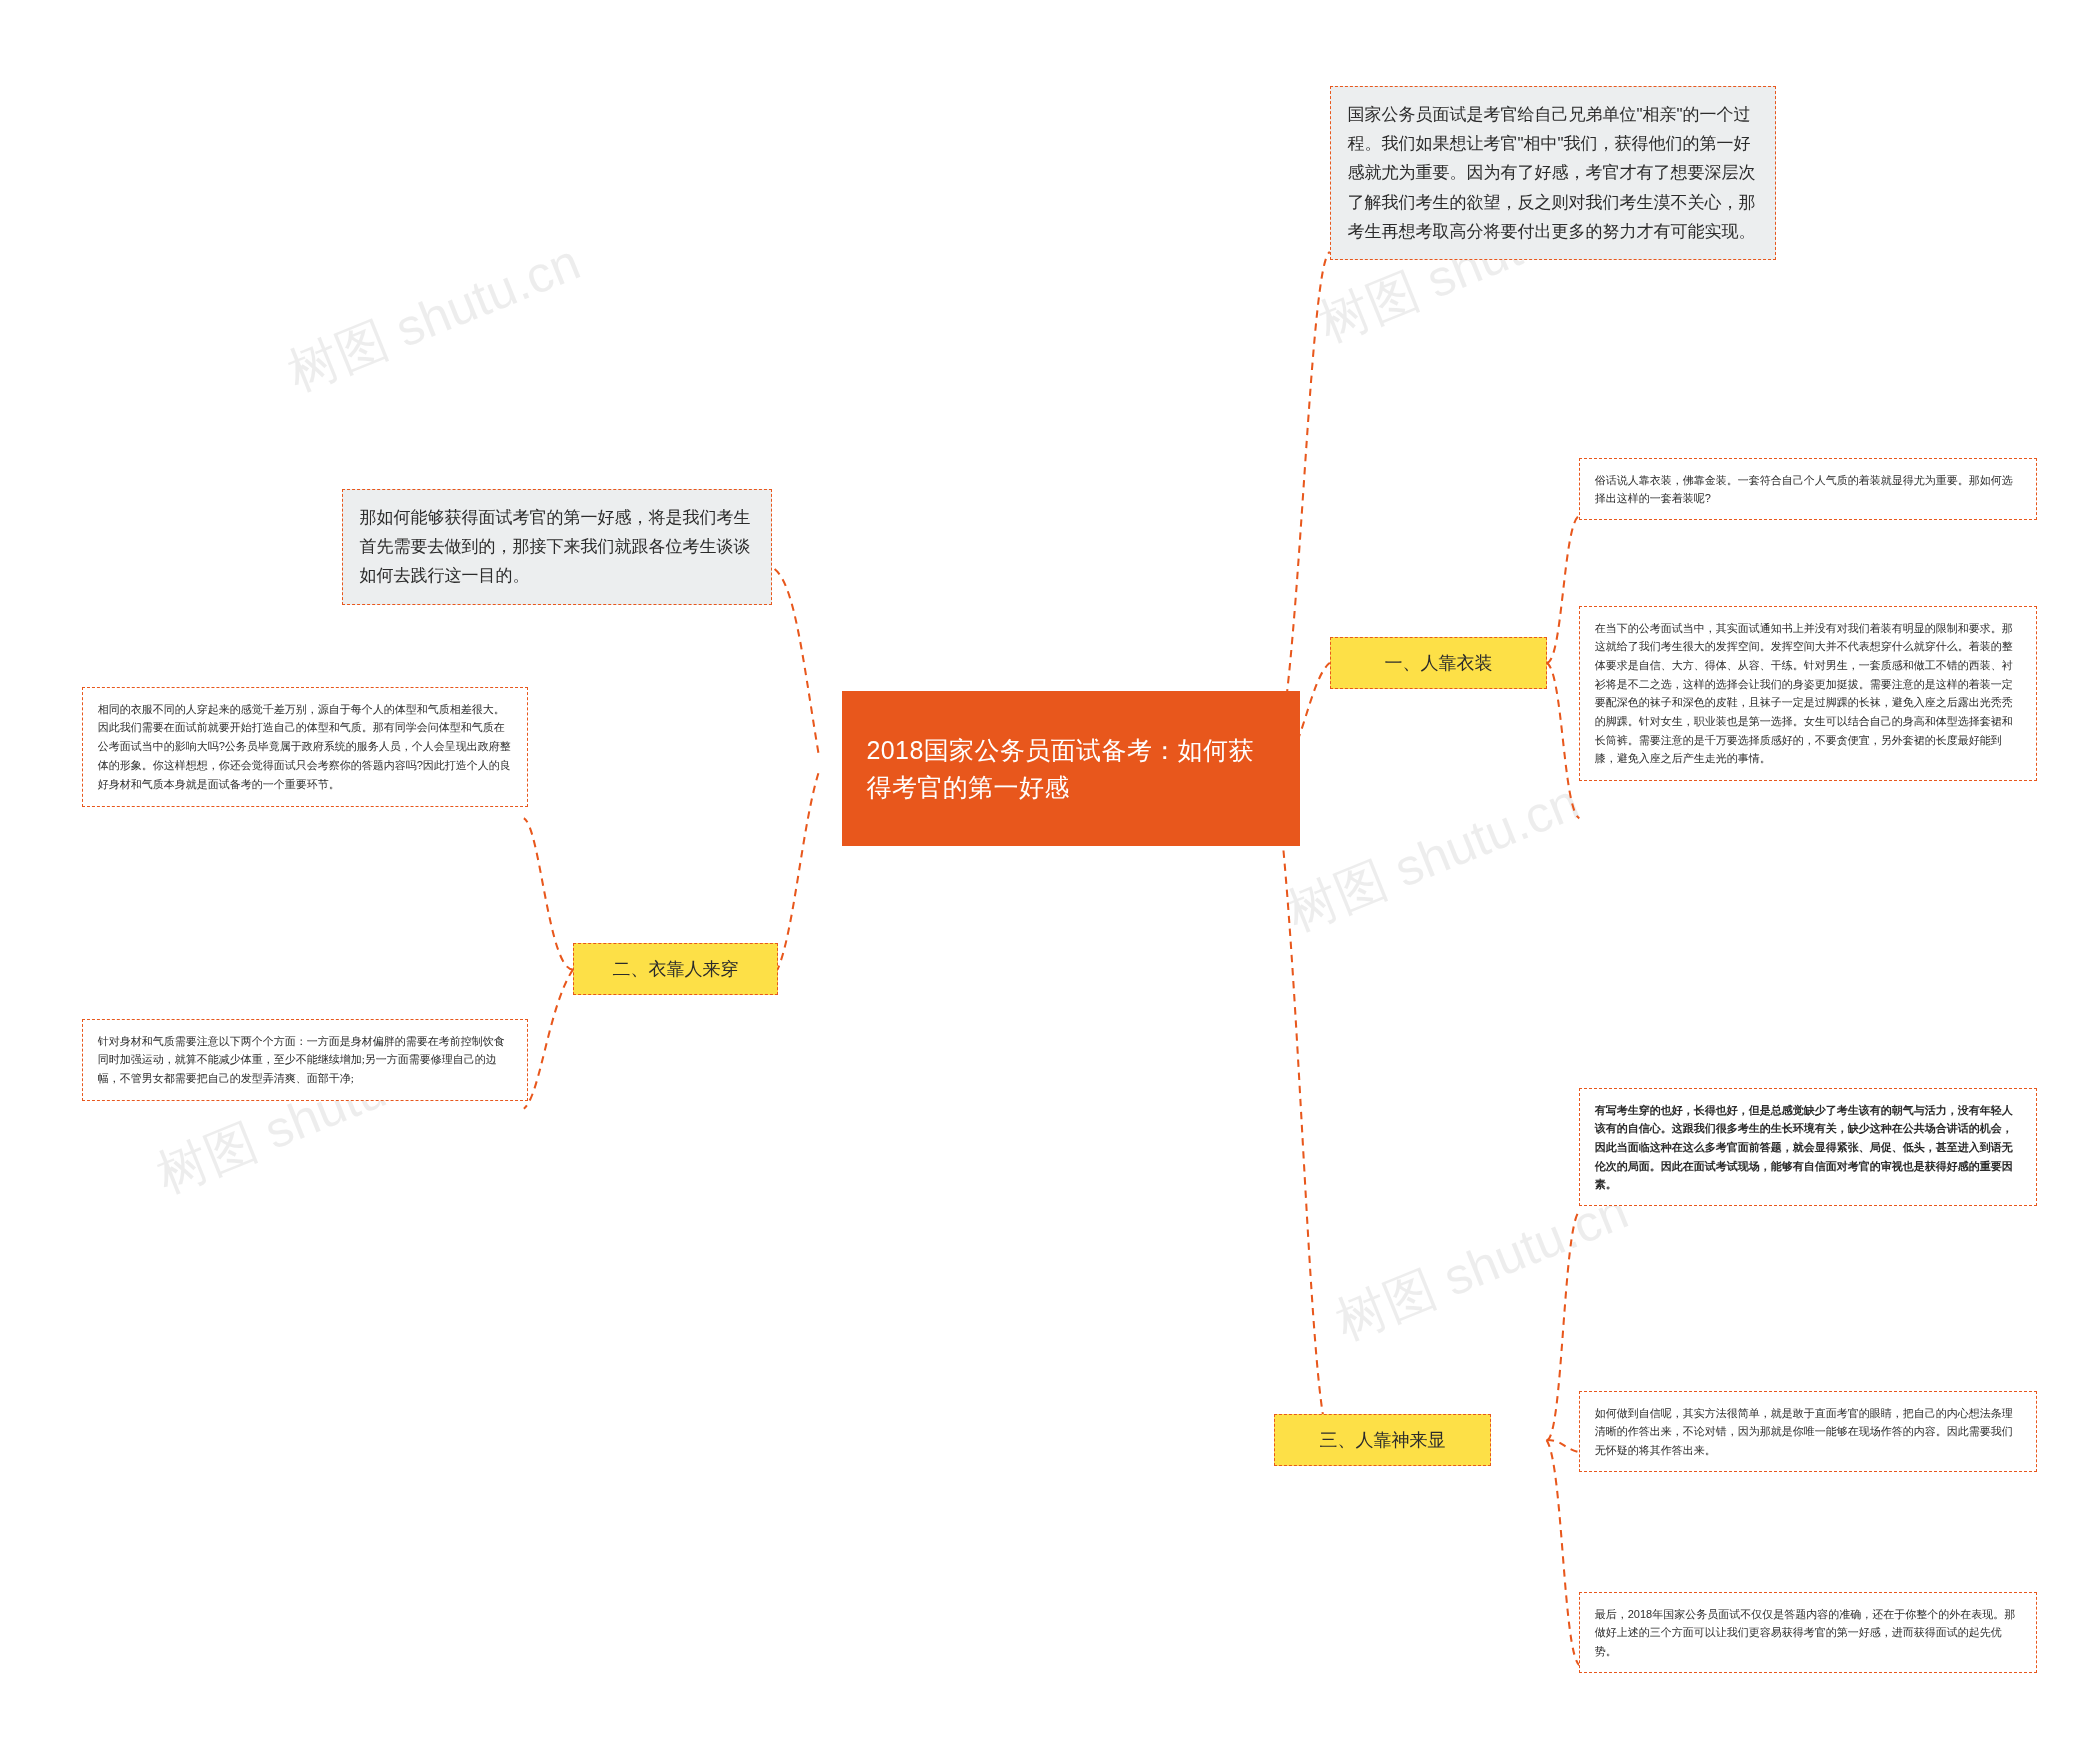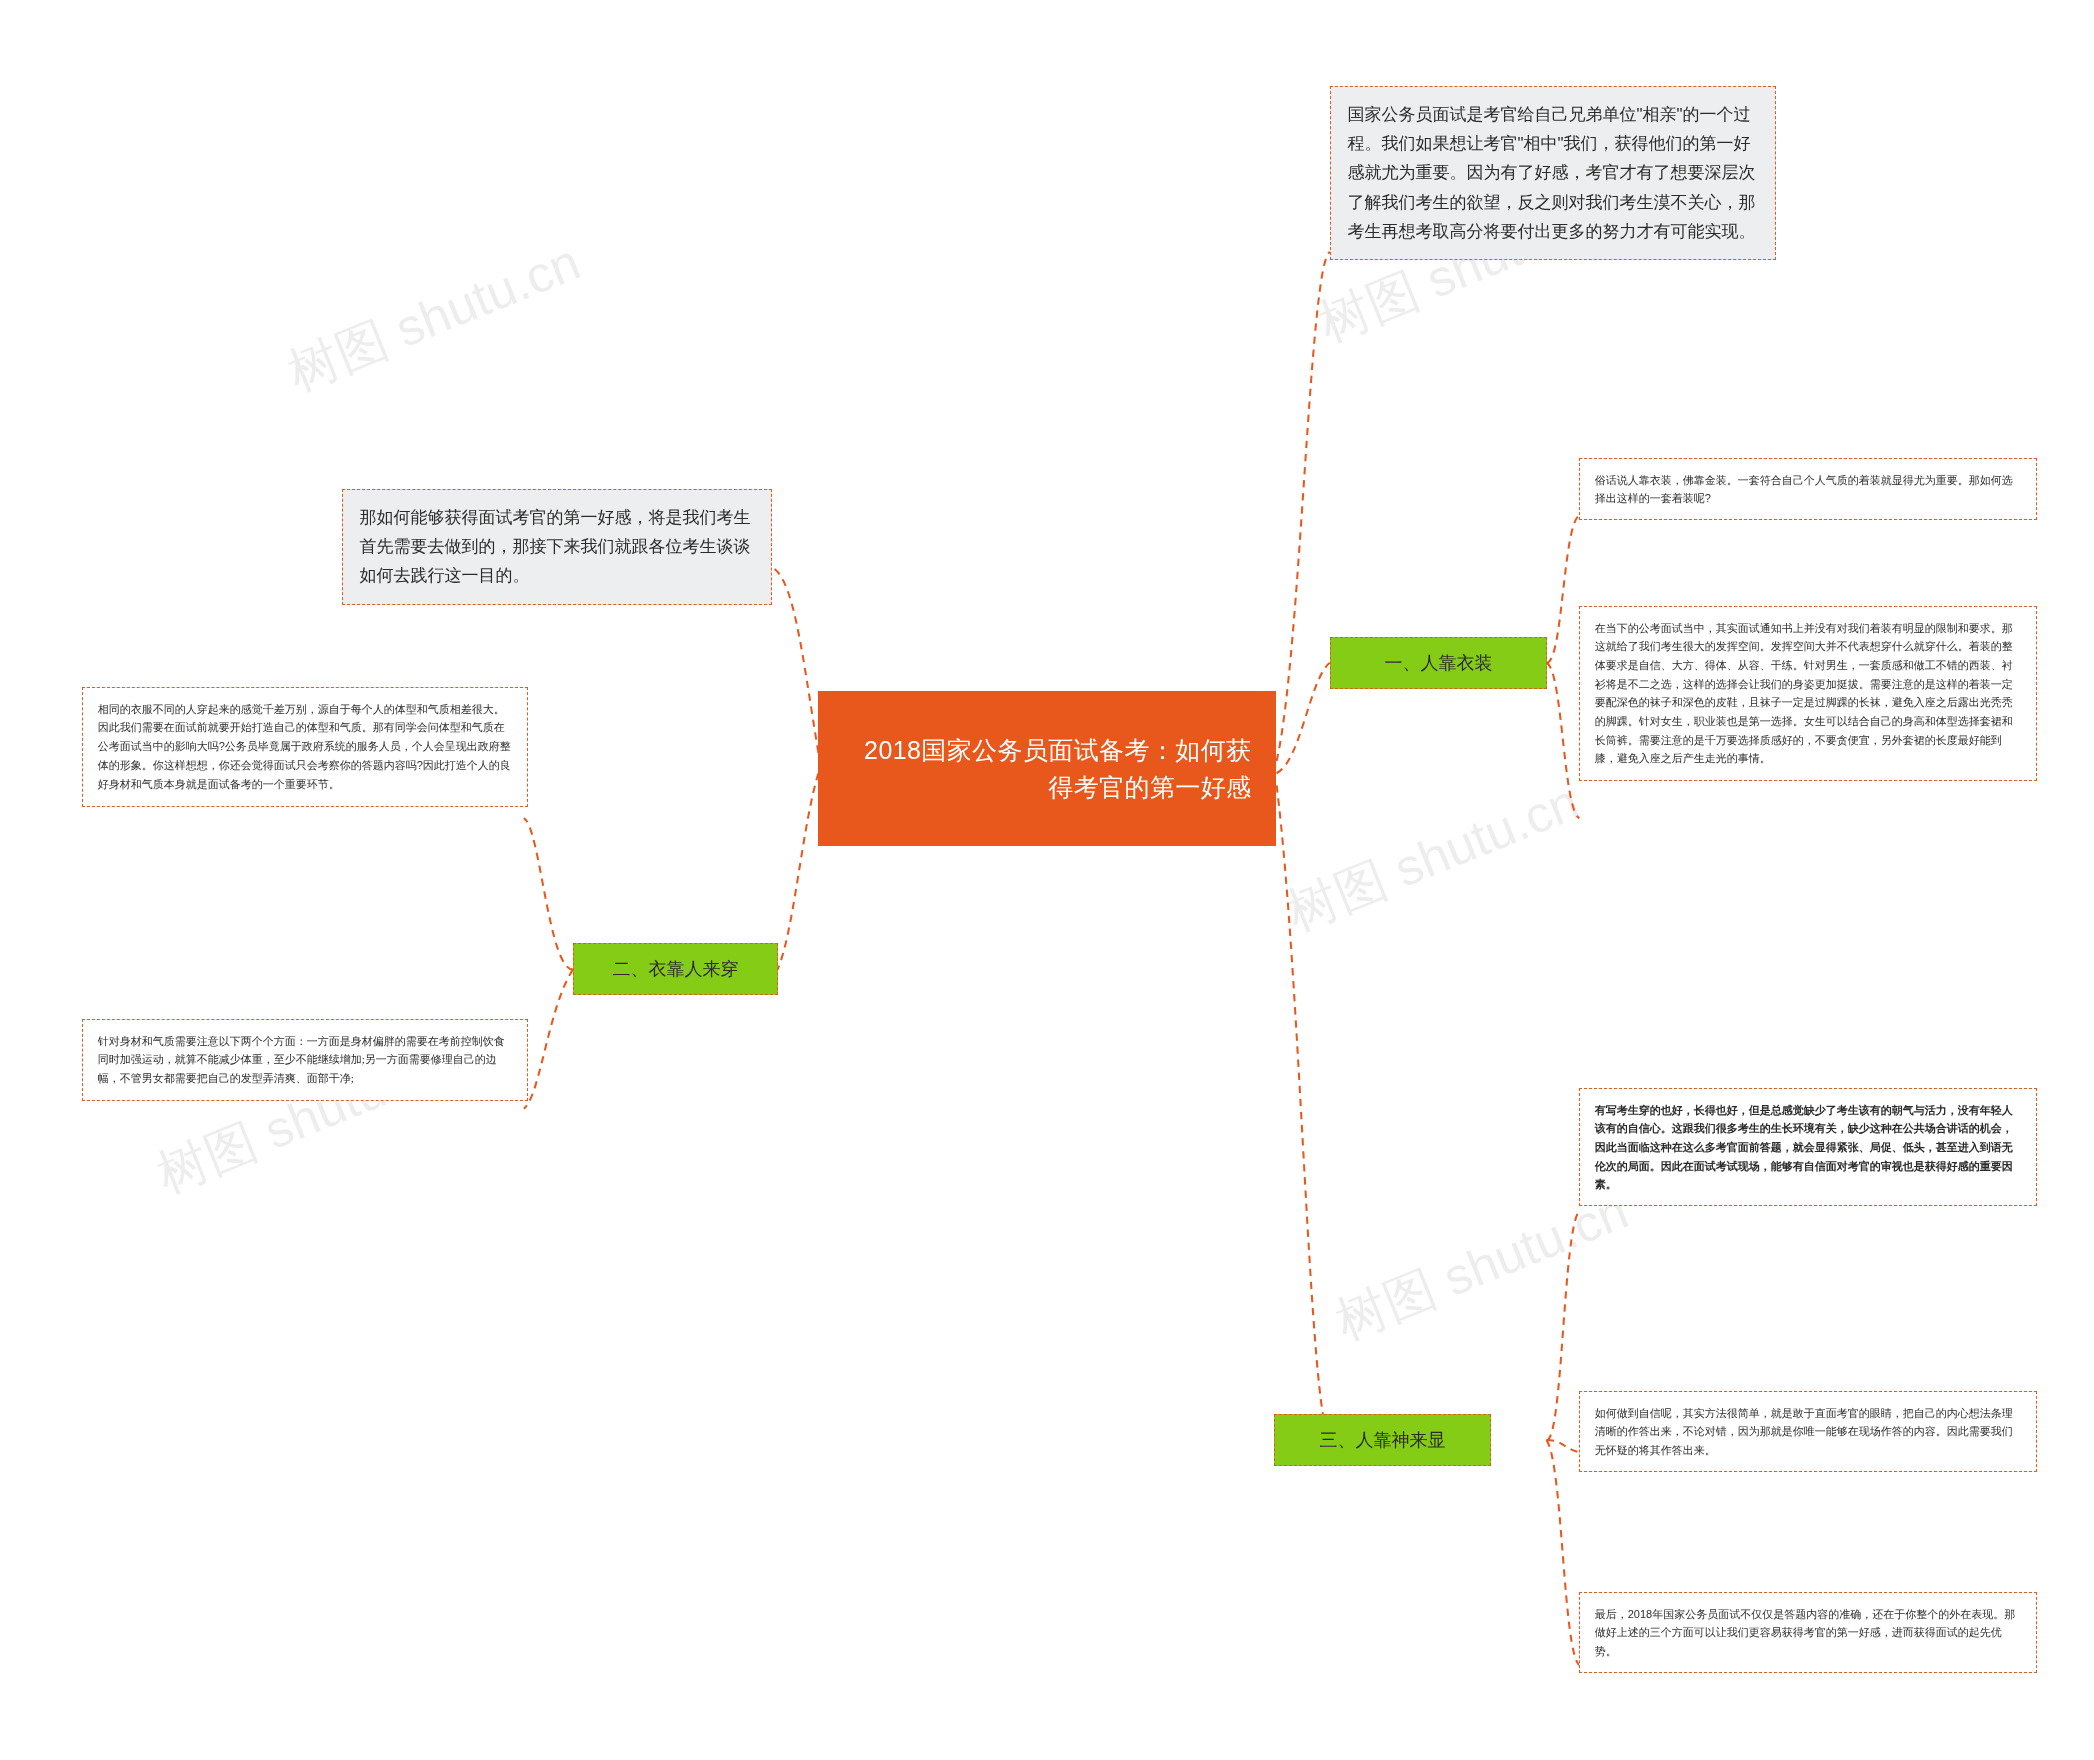--- a/index.html
+++ b/index.html
@@ -40,24 +40,25 @@
     height: 1760px;
     pointer-events: none;
   }
   
   .central {
     position: absolute;
     background: #e8571c;
     color: #ffffff;
     font-size: 25px;
     line-height: 1.45;
-    text-align: right;
+    text-align: left;
     padding: 21px 24.5px;
     box-sizing: border-box;
     letter-spacing: 0.4px;
+    margin-left: 24px;
   }
   
   .grey-box {
     position: absolute;
     background: #eceeef;
     border: 1.6px dashed #e8571c;
     color: #2b2b2b;
     font-size: 17px;
     line-height: 1.72;
     padding: 13px 16.4px;
@@ -69,21 +70,21 @@
     background: #ffffff;
     border: 1.6px dashed #e8571c;
     color: #2b2b2b;
     font-size: 11px;
     line-height: 1.72;
     padding: 11.5px 14.7px;
     box-sizing: border-box;
   }
   .branch-label {
     position: absolute;
-    background: #84cc16;
+    background: #fde047;
     border: 1.6px dashed #e8571c;
     color: #2b2b2b;
     font-size: 18px;
     line-height: 1.5;
     padding: 11.5px 16.4px;
     box-sizing: border-box;
     text-align: center;
   }
   .small-text { font-size: 11px; line-height: 1.7; }
 </style>

